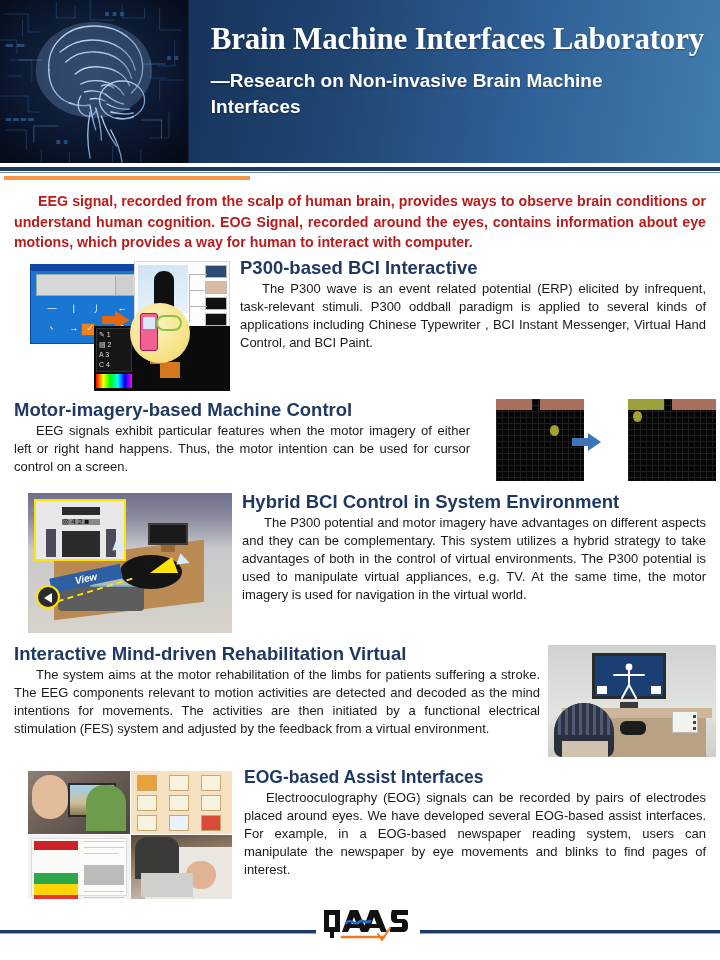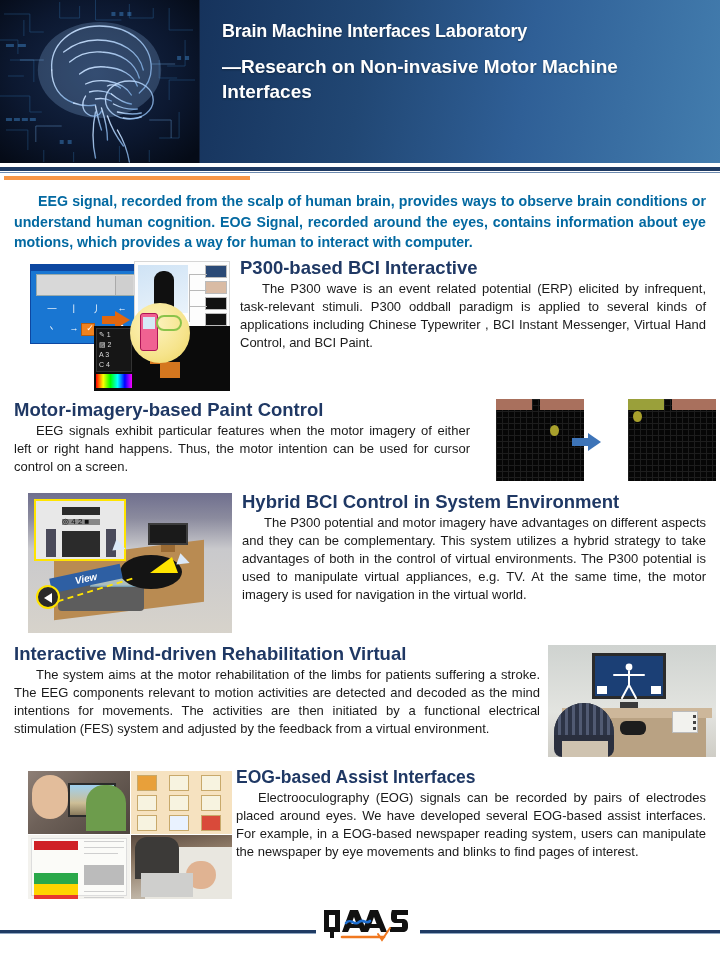--- a/index.html
+++ b/index.html
@@ -20,39 +20,40 @@
     border-right:1px solid #11203a;
   }
   .brain-svg { position:absolute; inset:0; width:100%; height:100%; display:block; }
   .titlebox {
     flex:1; height:163px;
     background:linear-gradient(100deg,#16335c 0%, #214774 32%, #2f5f96 62%, #437dae 100%);
     padding:22px 16px 0 22px;
     position:relative;
   }
   .maintitle {
-    color:#ffffff; font-size:18px; font-weight:bold; letter-spacing:-.2px;
+    color:#ffffff; font-size:31px; font-weight:bold; letter-spacing:-.2px;
     line-height:1.1; text-shadow:0 1px 2px rgba(0,0,0,.35);
     white-space:nowrap;
+    font-family:Liberation Serif, serif;
   }
   .subtitle {
     color:#ffffff; font-size:19px; font-weight:bold; line-height:1.35;
     margin-top:12px; max-width:430px; text-shadow:0 1px 2px rgba(0,0,0,.35);
   }
 
   
   .rules { position:relative; height:22px; }
   .rule-navy { position:absolute; left:0; top:4px; width:720px; height:4px; background:#1f3b63; }
   .rule-navy2 { position:absolute; left:0; top:9px; width:720px; height:1px; background:#6e8bb0; }
   .rule-orange { position:absolute; left:4px; top:13px; width:246px; height:4px; background:#f79646; }
 
   
   .intro {
     margin:6px 14px 0 14px;
-    color:#0369a1; font-size:14.2px; font-weight:bold; line-height:1.45;
+    color:#b91c1c; font-size:14.2px; font-weight:bold; line-height:1.45;
     text-align:justify; text-indent:24px;
   }
 
   .section { position:relative; margin-top:6px; }
   .sec-title {
     color:#1f3864; font-weight:bold; font-size:18.5px; line-height:1.15;
     margin:0 0 2px 0;
   }
   .sec-title.small { font-size:17.5px; }
   .body-text {
@@ -286,21 +287,21 @@
         <path d="M152 64h24"></path>
           <path d="M44 60H20"></path>
           <path d="M150 120h22v18"></path>
           <path d="M62 126H36v16"></path>
       </g>
     </svg>
   </div>
 
   <div class="titlebox">
     <div class="maintitle">Brain Machine Interfaces Laboratory</div>
-    <div class="subtitle">—Research on Non-invasive Motor Machine Interfaces</div>
+    <div class="subtitle">—Research on Non-invasive Brain Machine Interfaces</div>
   </div>
 </div>
 
 <div class="rules">
   <div class="rule-navy"></div>
   <div class="rule-navy2"></div>
   <div class="rule-orange"></div>
 </div>
 
 <div class="intro">EEG signal, recorded from the scalp of human brain, provides ways to observe brain conditions or understand human cognition. EOG Signal, recorded around the eyes, contains information about eye motions, which provides a way for human to interact with computer.</div>
@@ -376,21 +377,21 @@
     </div>
     <div class="blue-arrow-tail"></div>
     <div class="blue-arrow"></div>
     <div class="cscreen b">
       <div class="tgt olive" style="left:0;width:36px;"></div>
       <div class="tgt brown" style="left:44px;width:44px;"></div>
       <div class="ball" style="left:5px;top:12px;"></div>
     </div>
   </div>
   <div style="padding:0 250px 0 14px;">
-    <div class="sec-title">Motor-imagery-based Paint Control</div>
+    <div class="sec-title">Motor-imagery-based Machine Control</div>
     <div class="body-text">EEG signals exhibit particular features when the motor imagery of either left or right hand happens. Thus, the motor intention can be used for cursor control on a screen.</div>
   </div>
 </div>
 
 <div class="section row" style="margin-top:4px;">
   <div class="fig fig-vr">
     <div class="vr-floor"></div>
     <div class="vr-sofa"></div>
     <div class="vr-table"></div>
     <div class="vr-rug">
@@ -485,21 +486,21 @@
       <div class="gr" style="left:56px;top:62px;width:40px;height:1px;"></div>
     </div>
     <div class="eq eq4">
       <div class="bed"></div>
         <div class="pat"></div>
         <div class="ppl"></div>
         <div class="lap"></div>
     </div>
   </div>
 
-  <div style="flex:1; padding:0 14px 0 4px;">
+  <div style="flex:1; padding:0 14px 0 12px;">
     <div class="sec-title small">EOG-based Assist Interfaces</div>
     <div class="body-text">Electrooculography (EOG) signals can be recorded by pairs of electrodes placed around eyes. We have developed several EOG-based assist interfaces. For example, in a EOG-based newspaper reading system, users can manipulate  the newspaper by eye movements and blinks to find pages of interest.</div>
   </div>
 </div>
 
 <div class="footer">
   <div class="f-line"></div>
   <div class="f-line2"></div>
   <div class="logo">
     <svg width="104" height="44" viewBox="0 0 104 44" aria-hidden="true">

